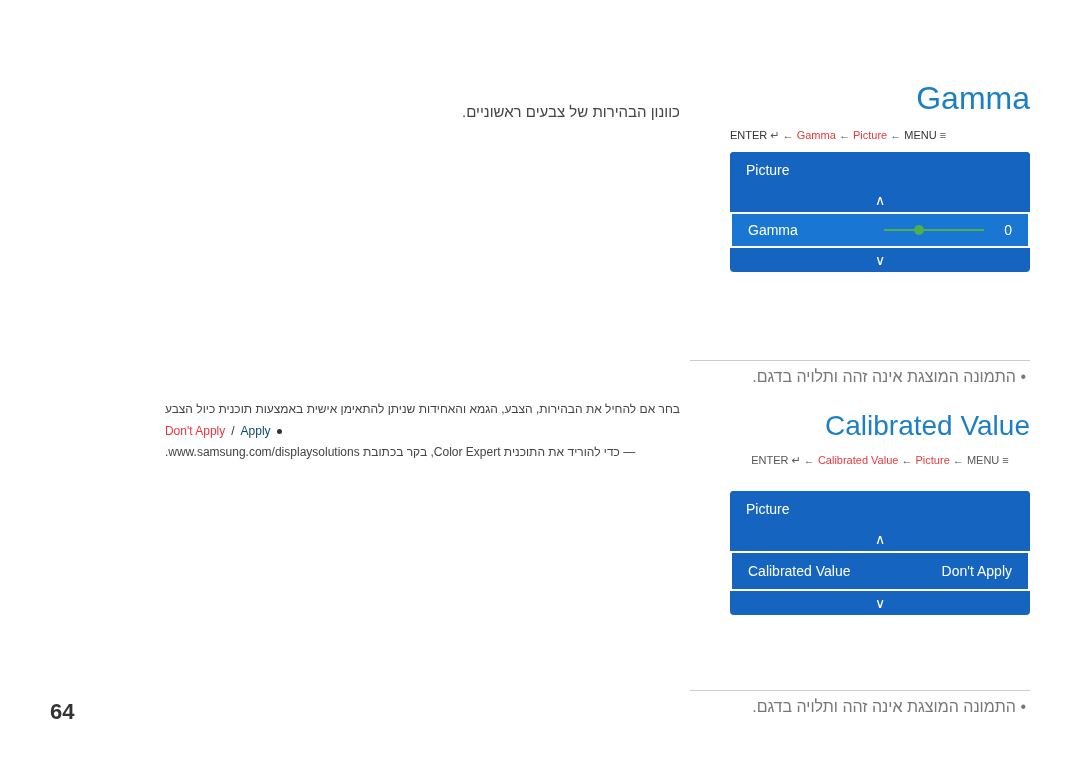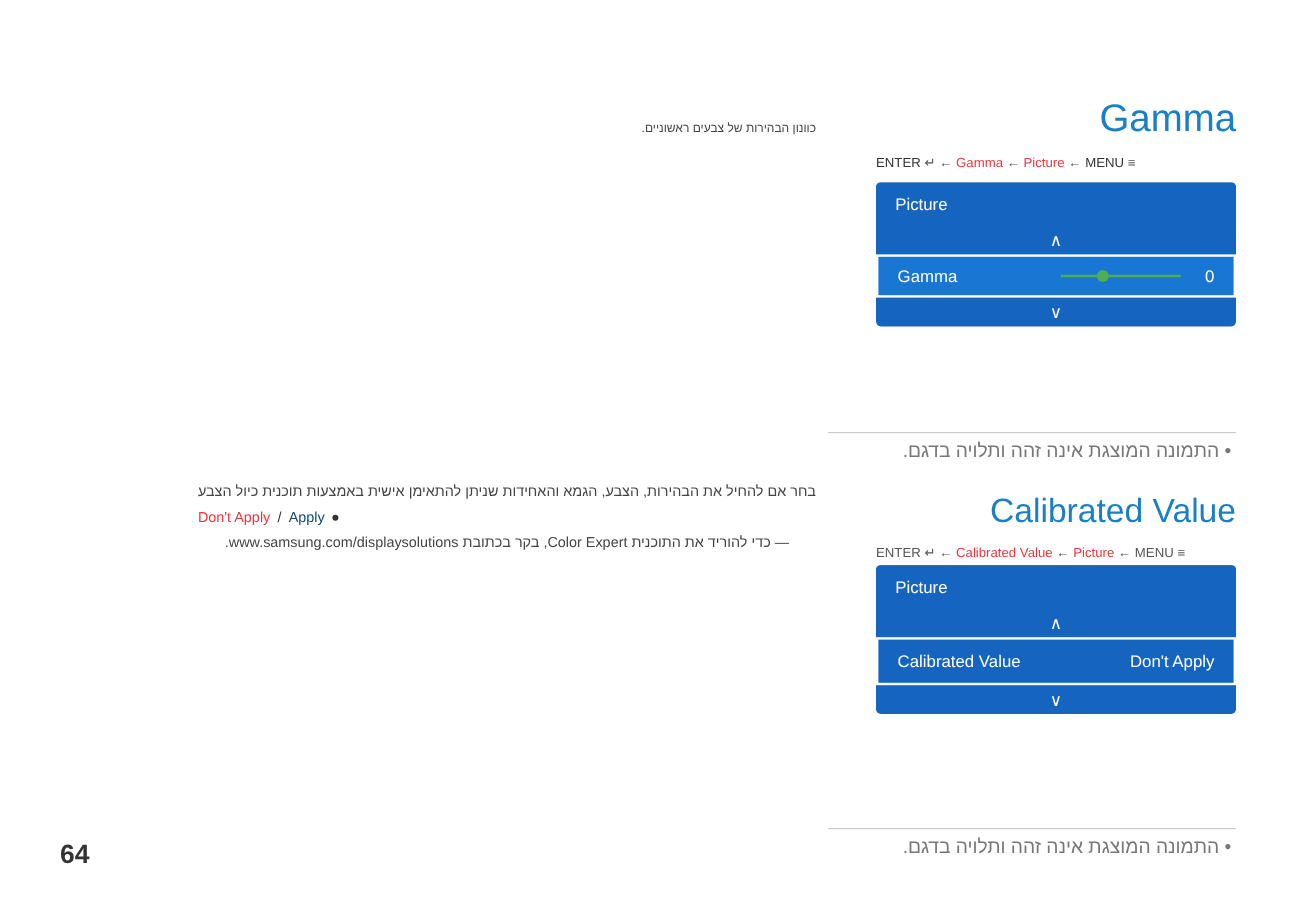--- a/index.html
+++ b/index.html
@@ -131,21 +131,21 @@
     
     .gamma-text-area {
       position: absolute;
       right: 400px;
       top: 40px;
       text-align: right;
       direction: rtl;
     }
 
     .gamma-text-line {
-      font-size: 10px;
+      font-size: 15px;
       color: #444;
       margin-bottom: 6px;
       line-height: 1.6;
     }
 
     .gamma-text-line .red-text { color: #e8383e; }
 
     
     .section-calibrated {
       position: absolute;
@@ -167,22 +167,22 @@
       font-size: 28px;
       color: #1a7fc4;
       text-align: right;
       margin-bottom: 12px;
       font-weight: normal;
     }
 
     .calibrated-breadcrumb {
       font-size: 11px;
       color: #555;
-      text-align: left;
-      margin-bottom: 4px;
+      text-align: center;
+      margin-bottom: 24px;
       direction: ltr;
     }
 
     .calibrated-menu-box {
       background: #1565c0;
       border-radius: 4px;
       overflow: hidden;
     }
 
     .calibrated-menu-item {
@@ -202,21 +202,21 @@
     .dont-apply-label {
       color: #ffffff;
       font-size: 14px;
     }
 
     
     .calibrated-text-area {
       position: absolute;
       right: 400px;
       top: 10px;
-      text-align: center;
+      text-align: left;
       direction: rtl;
     }
 
     .calibrated-text-line {
       font-size: 12px;
       color: #444;
       margin-bottom: 5px;
       line-height: 1.6;
     }
 

